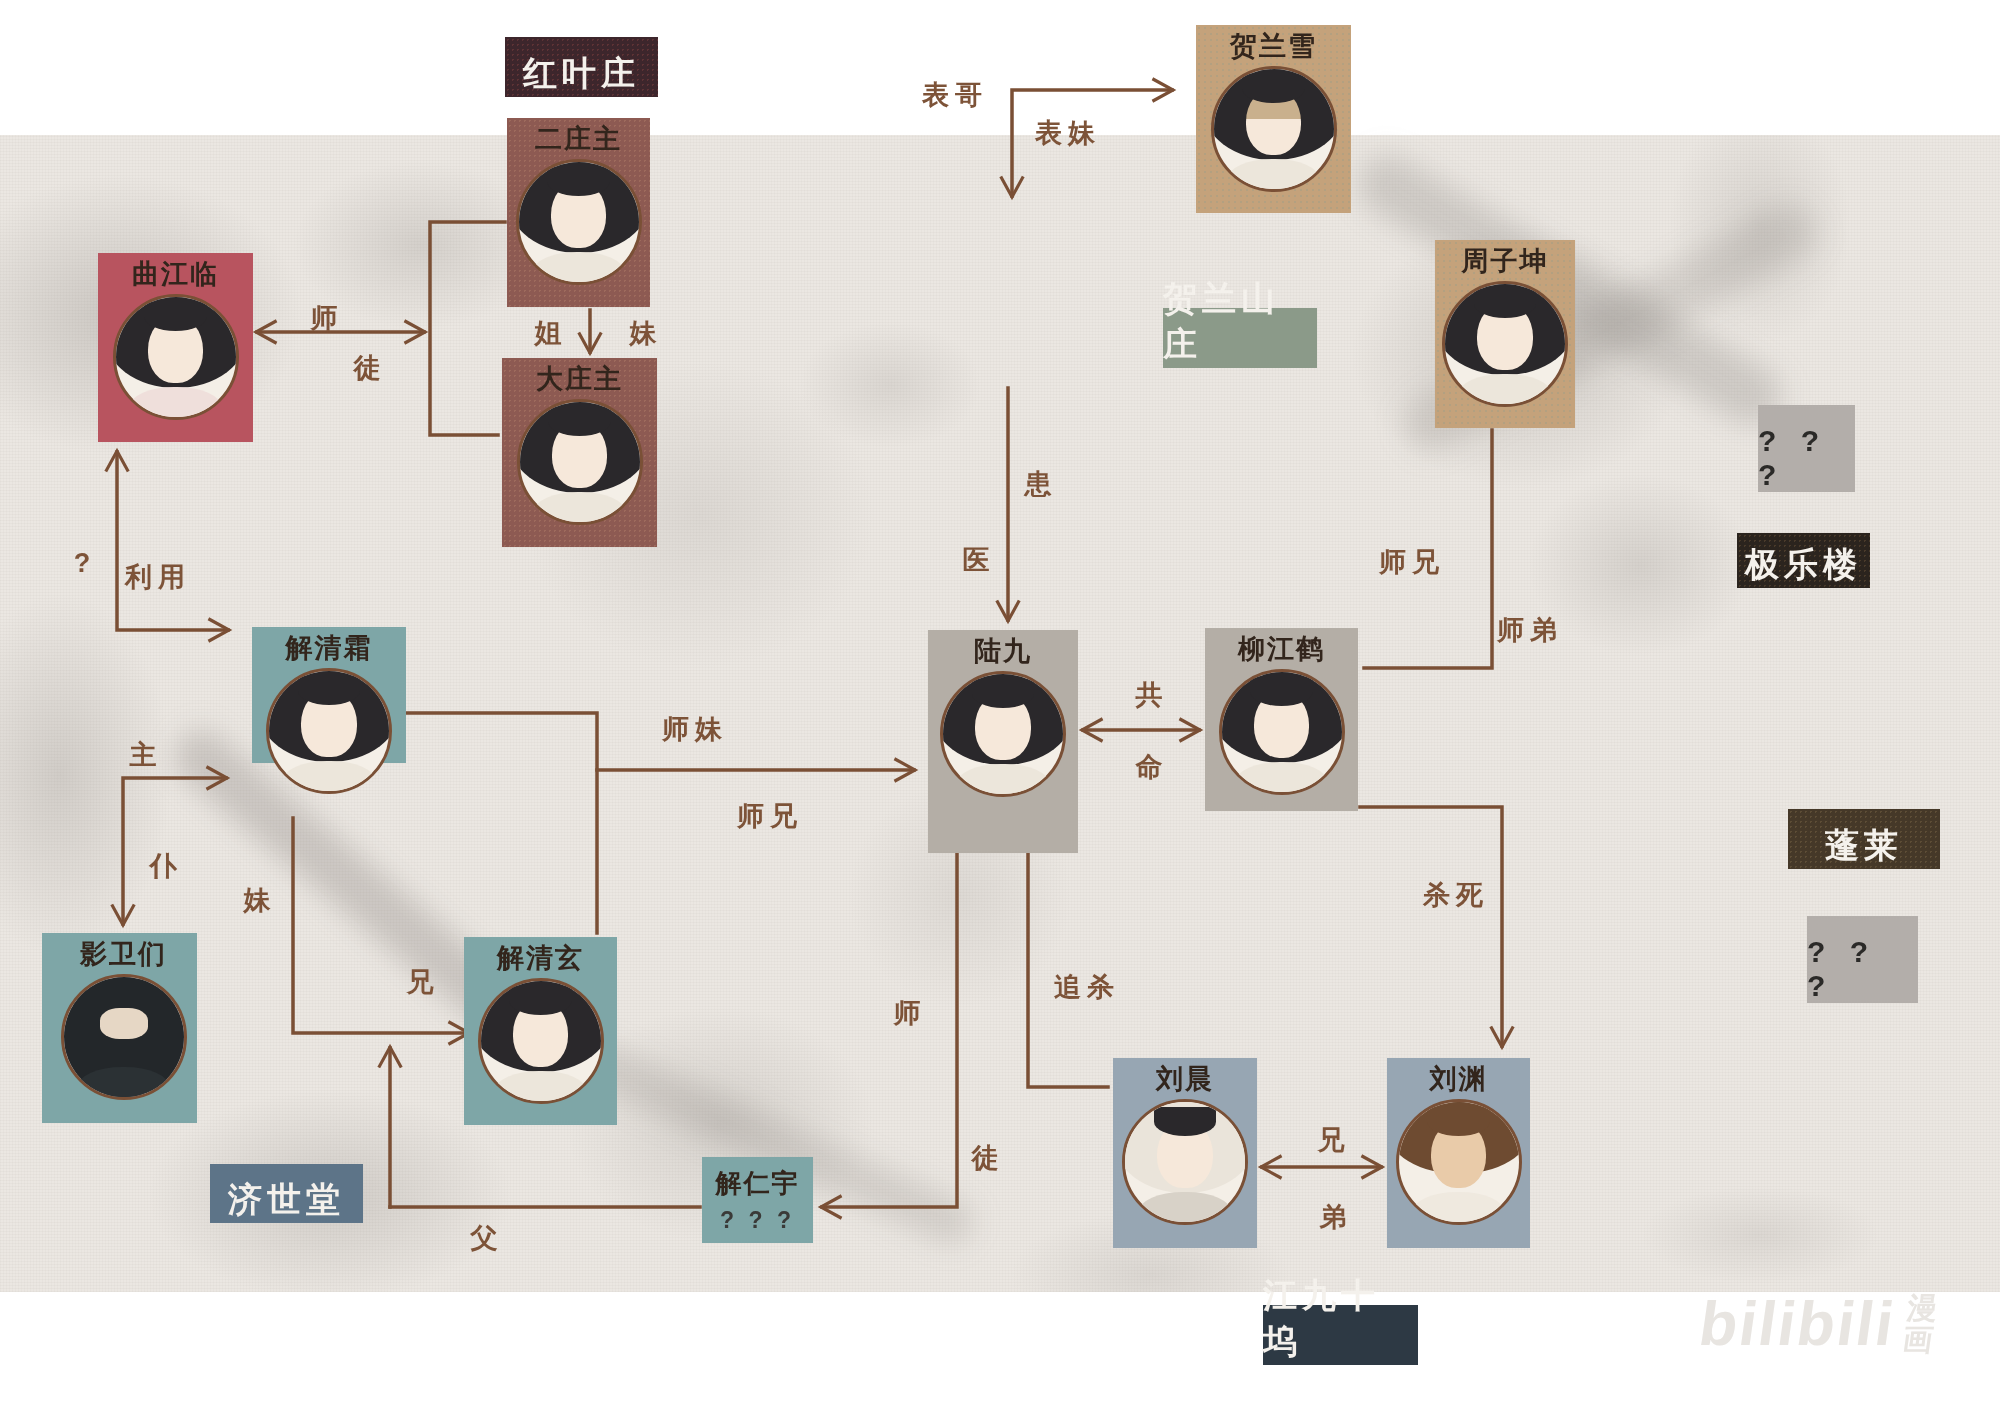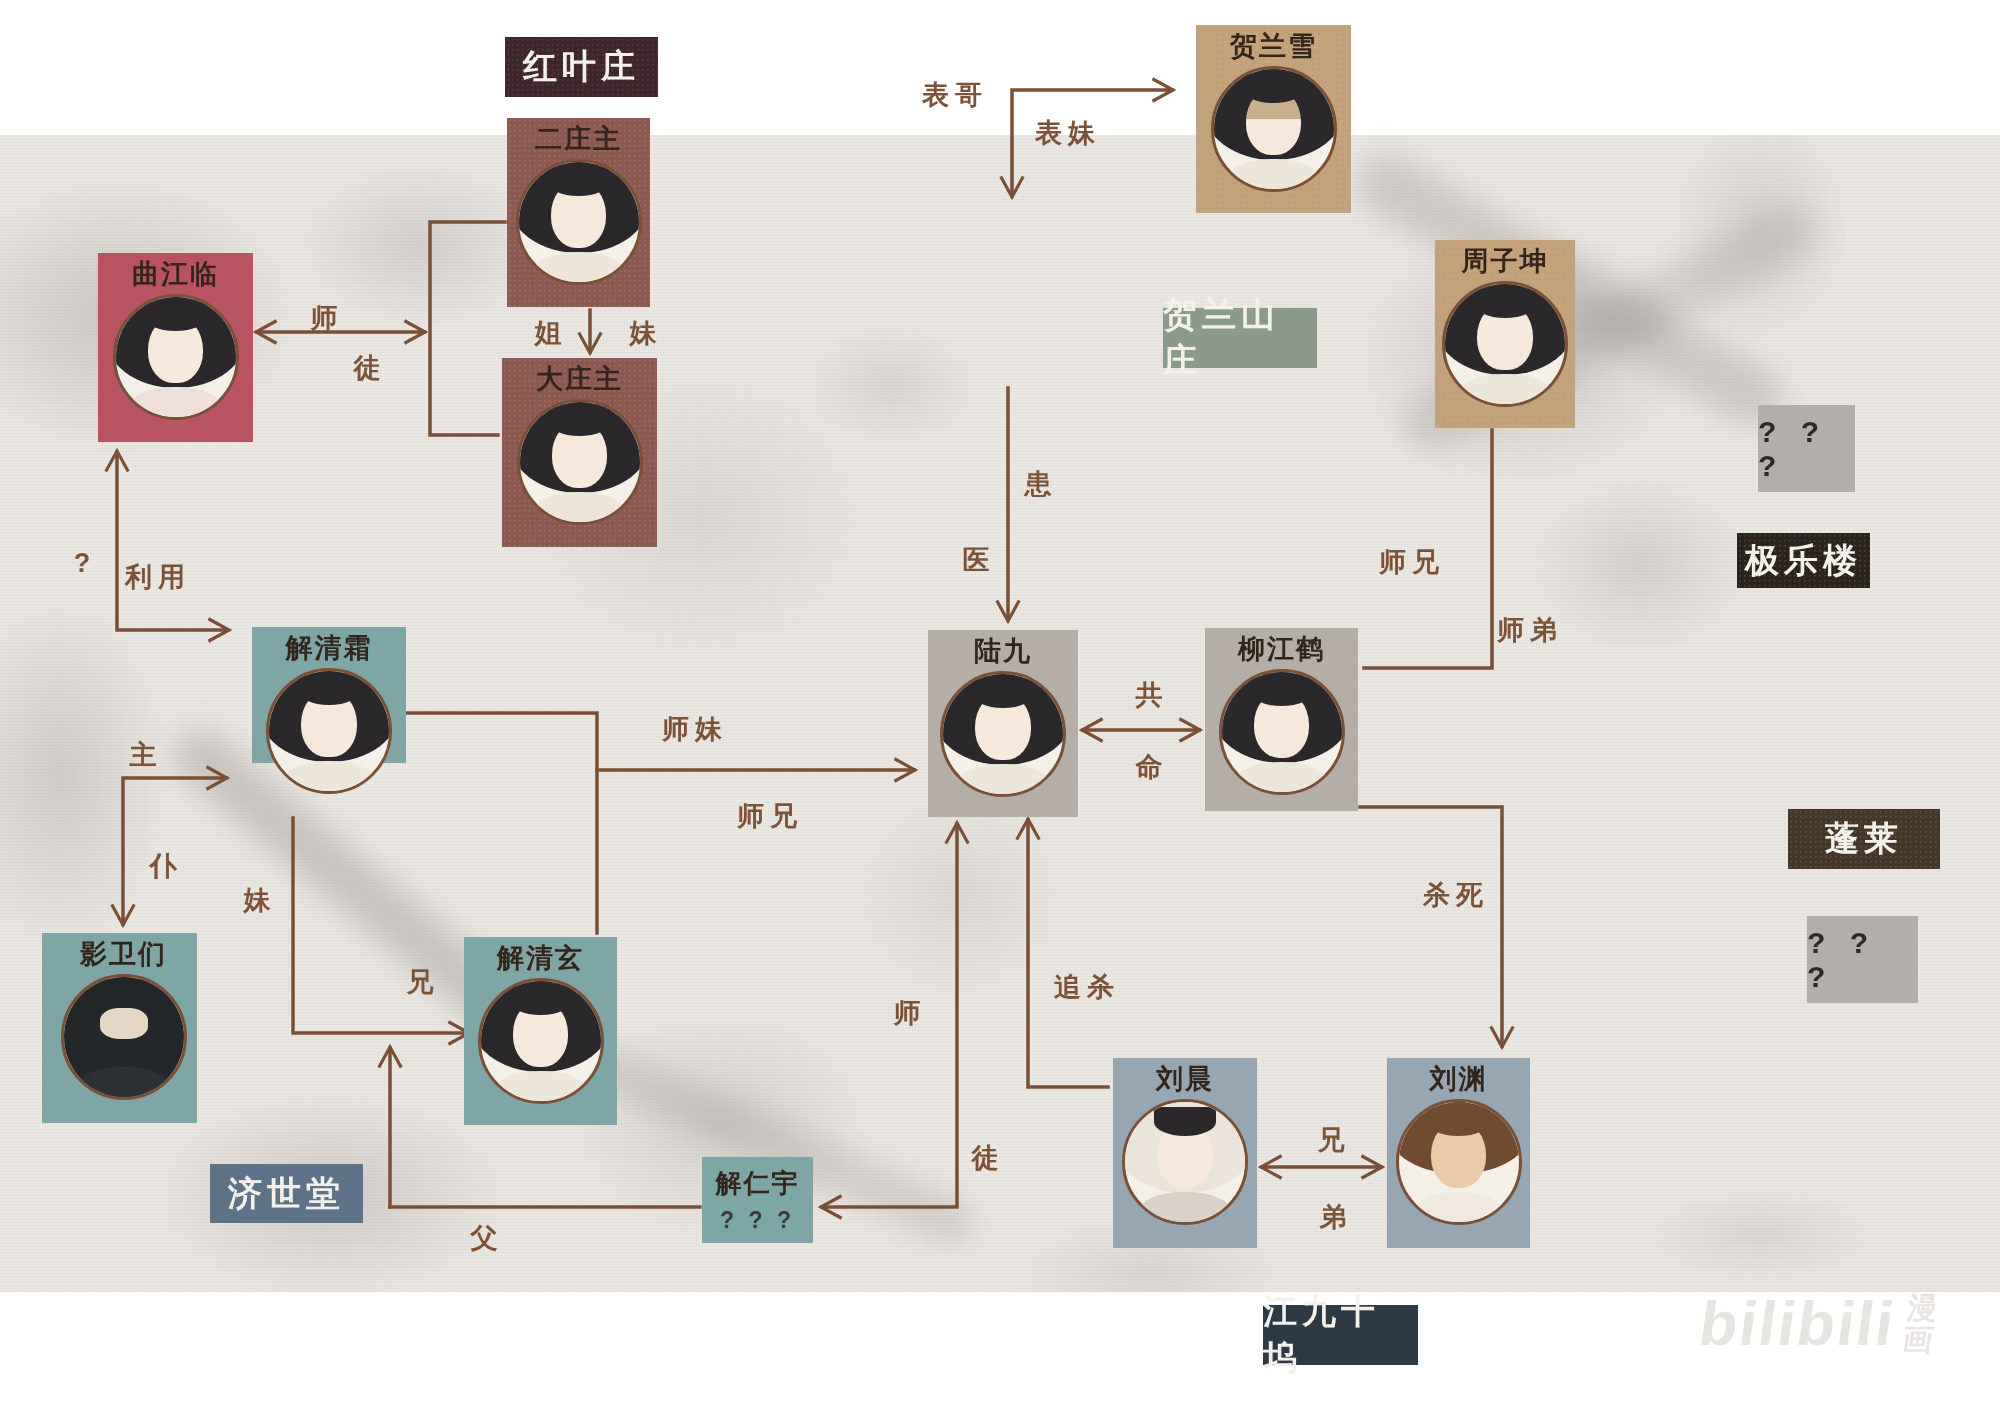--- a/index.html
+++ b/index.html
@@ -59,21 +59,21 @@
   .v-hood .face{left:30%;top:26%;width:40%;height:26%;background:#e6d7c5;border-radius:40%;}
   .v-hood .shoulders{background:#2b3134;}
   .v-wrap .hair{background:#eae4da;}
   .v-wrap .fringe{background:#2a282b;}
   .v-wrap{--robe:#d8d2c8;}
   .v-bun{--hair:#6e4b31;--skin:#e9cba9;--robe:#efe9df;}
   .v-bun .hair{height:74%;}
   .v-bun .bun{position:absolute;left:39%;top:0;width:22%;height:13%;background:#6e4b31;border-radius:50%;}
 
   
-  .fbox{position:absolute;display:flex;align-items:center;justify-content:center;
+  .fbox{position:absolute;display:flex;align-items:flex-end;justify-content:center;
         color:#f4f1ec;font-size:34px;font-weight:bold;letter-spacing:5px;box-sizing:border-box;}
   .f-maroon{background:#3d262c;background-image:radial-gradient(rgba(190,90,80,.25) 1px, rgba(0,0,0,0) 1px);background-size:5px 5px;}
   .f-sage{background:#8b9a89;}
   .f-black{background:#2b241e;background-image:radial-gradient(rgba(180,140,90,.22) 1px, rgba(0,0,0,0) 1px);background-size:5px 5px;}
   .f-brown{background:#453828;background-image:radial-gradient(rgba(190,160,110,.20) 1px, rgba(0,0,0,0) 1px);background-size:5px 5px;}
   .f-steel{background:#5d7488;}
   .f-navy{background:#2d3944;}
   .f-gray{background:#b3aeaa;color:#2b2a28;font-size:30px;font-weight:bold;letter-spacing:8px;}
 
   
@@ -191,21 +191,21 @@
   </div>
   <div class="card c-tan" style="left:1435px;top:240px;width:140px;height:188px;">
     <div class="card-name">周子坤</div>
     <div class="avatar">
         <div class="hair"></div>
         <div class="face"></div>
         <div class="fringe"></div>
         <div class="shoulders"></div>
       </div>
   </div>
-  <div class="card c-gray" style="left:928px;top:630px;width:150px;height:187px;">
+  <div class="card c-gray" style="left:928px;top:630px;width:150px;height:223px;">
     <div class="card-name">陆九</div>
     <div class="avatar">
         <div class="hair"></div>
         <div class="face"></div>
         <div class="fringe"></div>
         <div class="shoulders"></div>
       </div>
   </div>
   <div class="card c-gray" style="left:1205px;top:628px;width:153px;height:183px;">
     <div class="card-name">柳江鹤</div>

